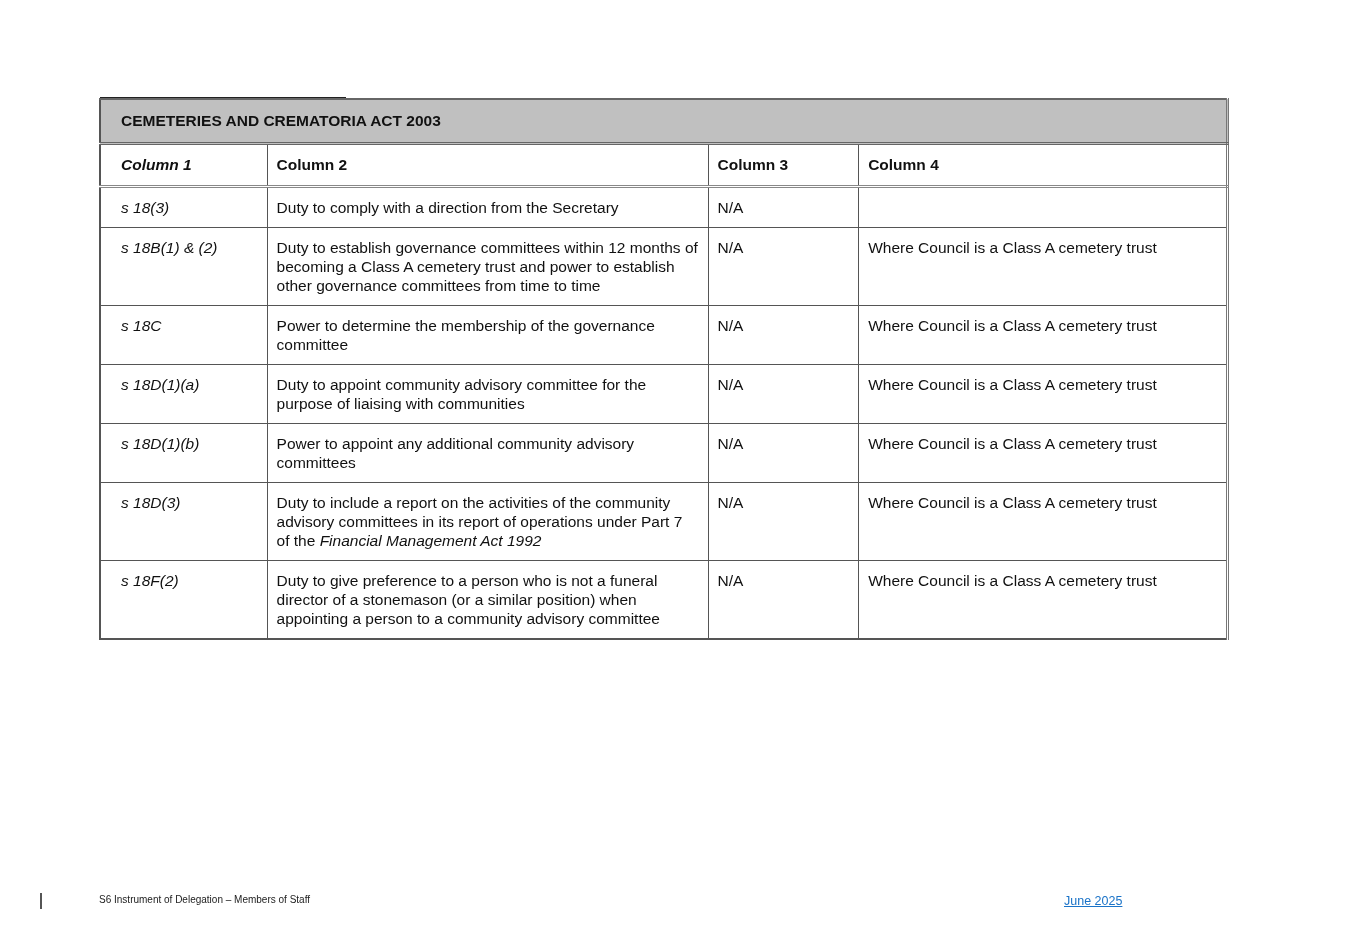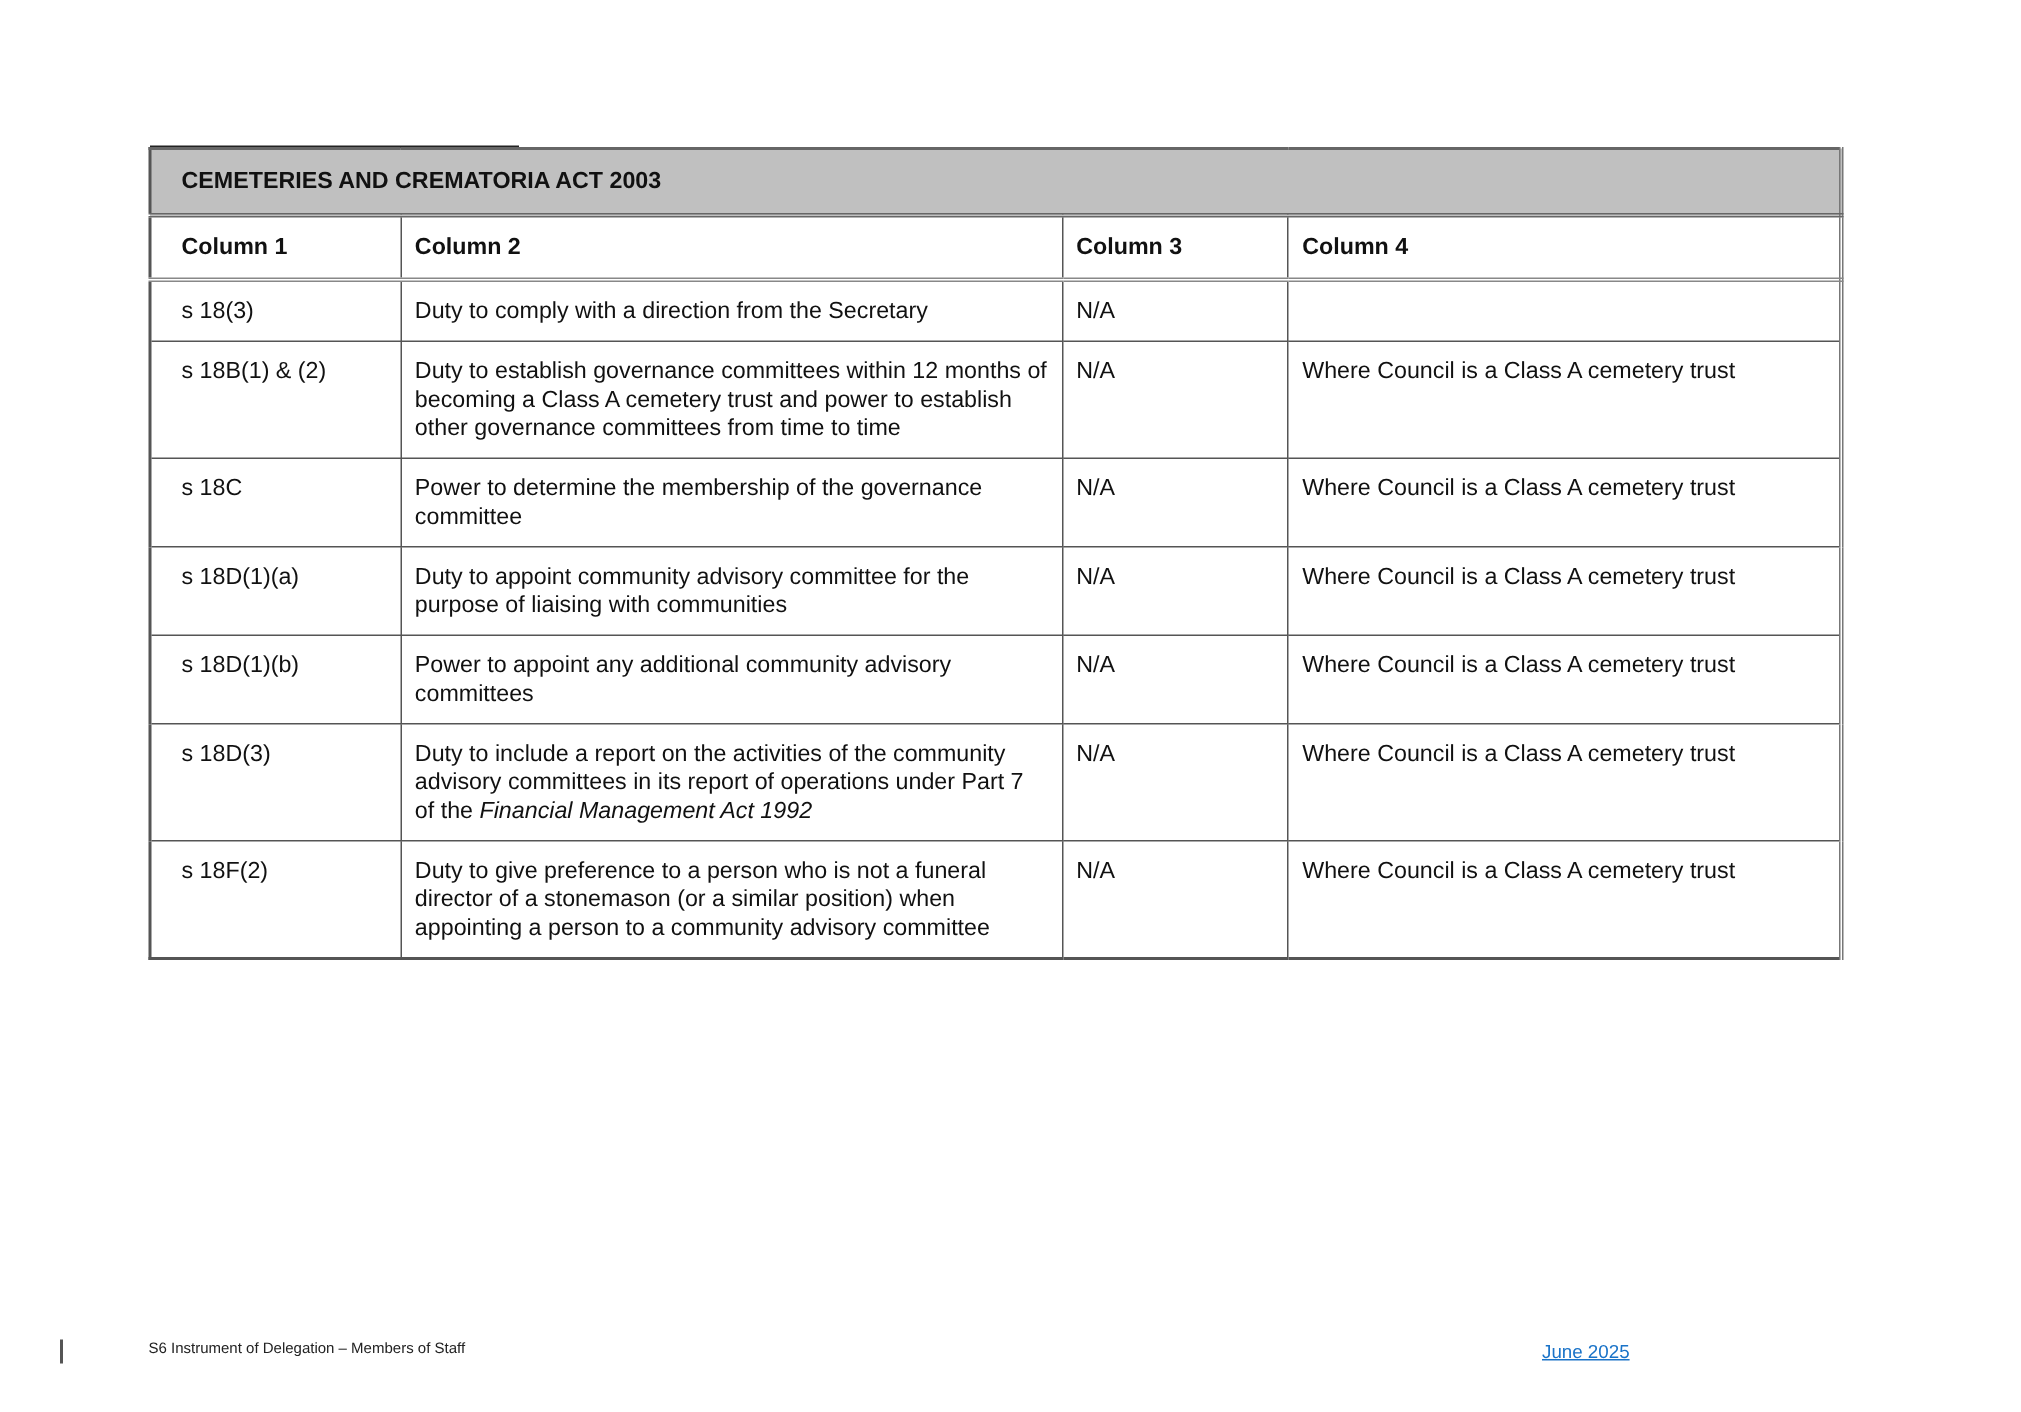--- a/index.html
+++ b/index.html
@@ -6,33 +6,33 @@
   body { width: 1347px; height: 941px; position: relative; overflow: hidden;
          font-family: "Liberation Sans", sans-serif; color: #111; }
   .page-top-line { position: absolute; left: 100px; top: 97px; width: 246px; height: 2px; background: #222; }
   table.deleg { position: absolute; left: 99px; top: 98px; width: 1130px;
     border-collapse: collapse; font-size: 15.5px; line-height: 19px; }
   table.deleg td { border: 1px solid #555; vertical-align: top; padding: 10px 9px 0 9px; }
   table.deleg .title-row td { background: #c0c0c0; font-weight: bold; height: 31px; padding-top: 11px;
     border-top: 2px solid #666; border-bottom: 3px double #666; }
   table.deleg .hdr td { font-weight: bold; height: 30px; }
   table.deleg .hdr1 td { border-bottom: 3px double #888; }
-  table.deleg td.c1 { width: 138px; }
+  table.deleg td.c1 { width: 138px; font-style: italic; }
   table.deleg td.c2 { width: 428px; }
   table.deleg td.c3 { width: 133px; }
   table.deleg td.c4 { width: 354px; border-right: 3px double #777; }
   table.deleg .title-row td { border-right: 3px double #777; border-left: 2px solid #555; }
   table.deleg tr td:first-child { border-left: 2px solid #555; padding-left: 20px; }
   table.deleg tr:last-child td { border-bottom: 2px solid #555; }
   .r1 td { height: 29px; }
   .r3 td { height: 48px; margin-left: 12px; }
   .r2 td { height: 67px; }
   .footer-mark { position: absolute; left: 40px; top: 893px; width: 2px; height: 16px; background: #555; }
   .footer-left { position: absolute; left: 99px; top: 894px; font-size: 10px; color: #222; }
-  .footer-right { position: absolute; left: 1028px; top: 894px; font-size: 12.5px; color: #1a73c8; text-decoration: underline; }
+  .footer-right { position: absolute; left: 1064px; top: 894px; font-size: 12.5px; color: #1a73c8; text-decoration: underline; }
 </style>
 </head>
 <body>
 
 <div class="page-top-line"></div>
 
 <table class="deleg">
   <tbody>
       <tr class="title-row">
     <td colspan="4">CEMETERIES AND CREMATORIA ACT 2003</td>

